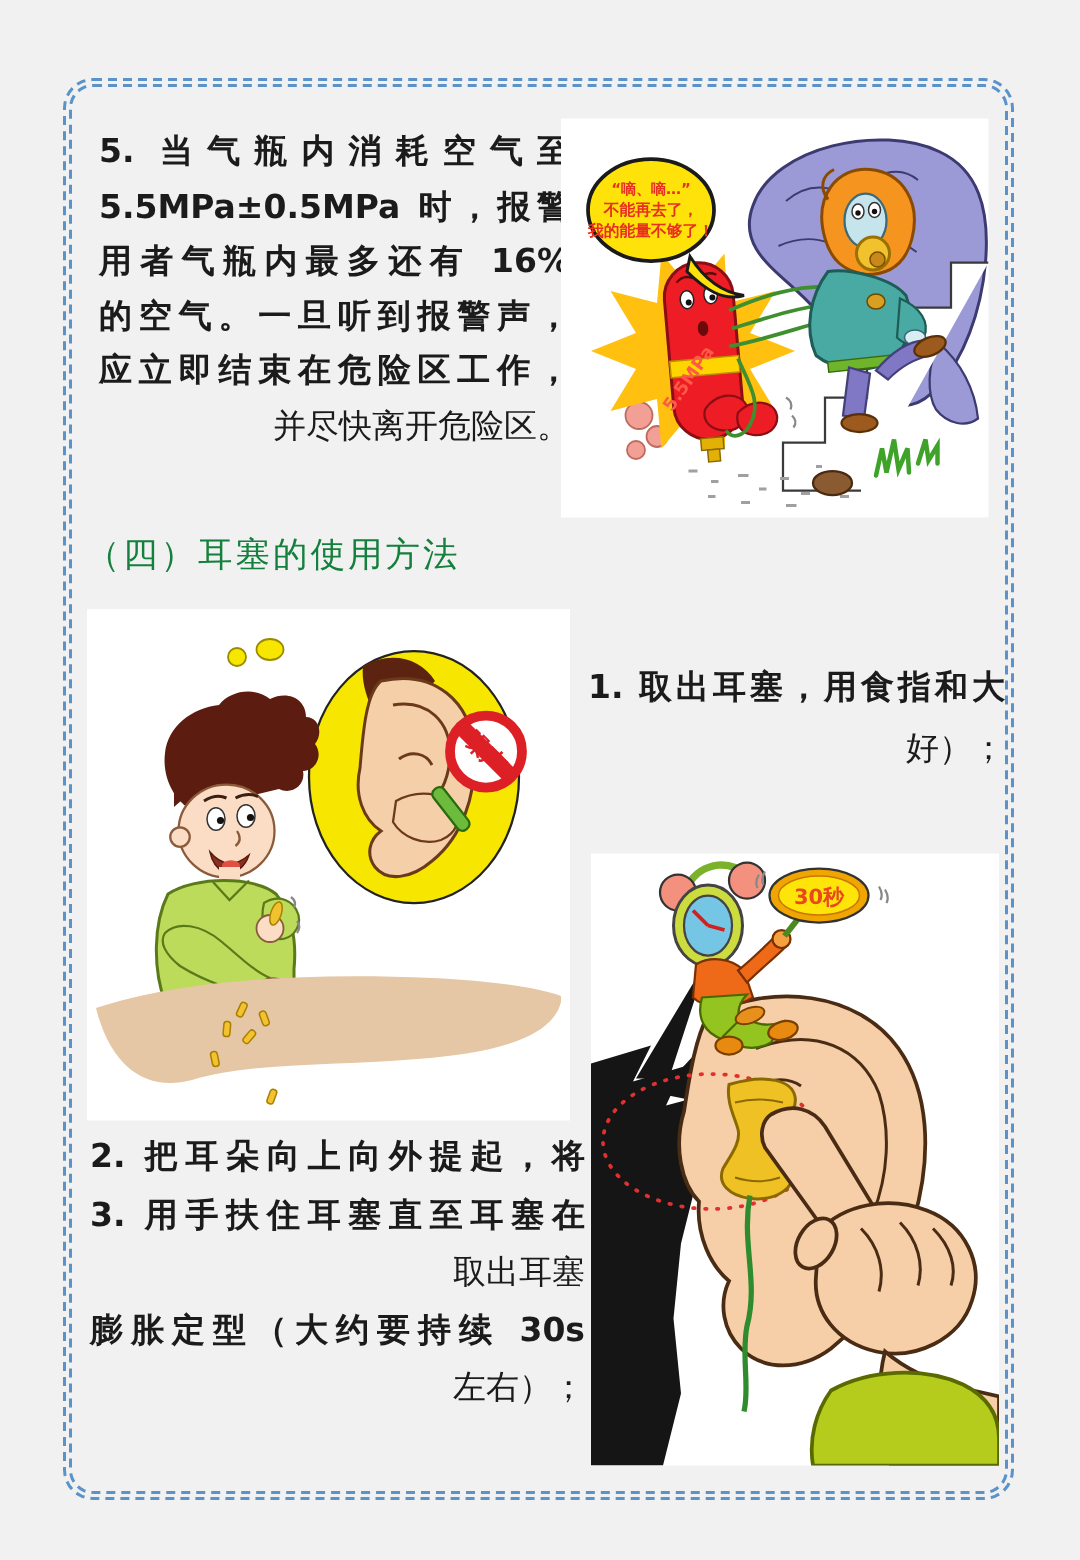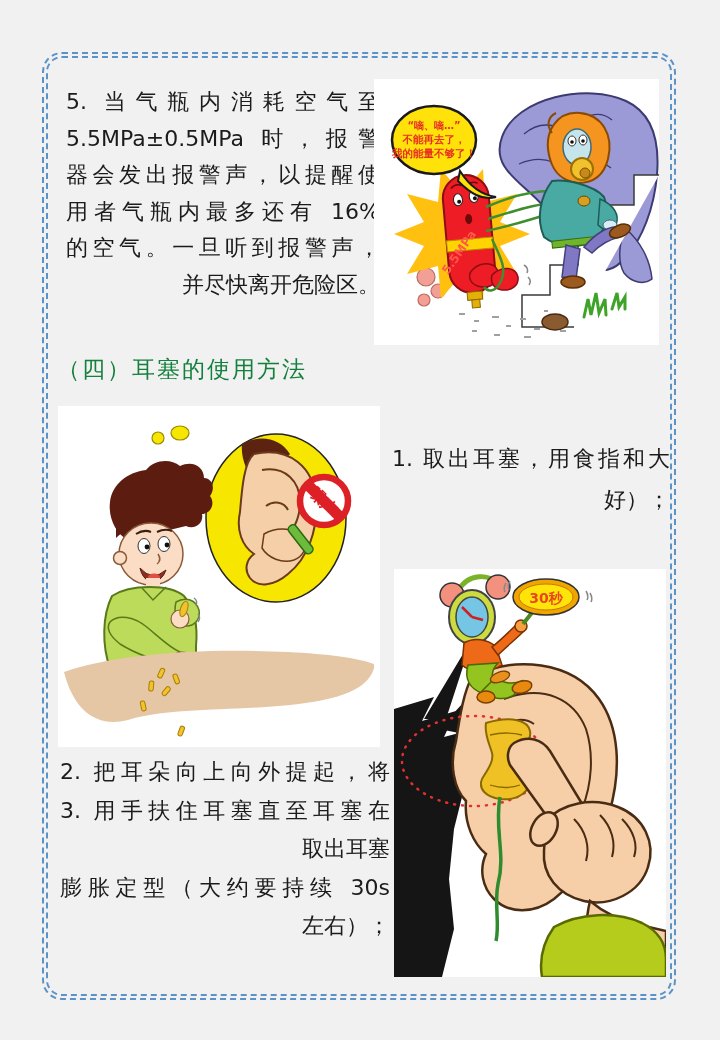--- a/index.html
+++ b/index.html
@@ -3,21 +3,21 @@
 <meta charset="utf-8">
 <style>
   html,body{margin:0;padding:0;}
   .canvas{position:relative;width:720px;height:1040px;background:#f1f1f2;
           font-family:"DejaVu Sans","Liberation Sans",sans-serif;overflow:hidden;}
   .frame{position:absolute;left:46px;top:56px;width:622px;height:936px;
          border:2px dashed #5b93c8;outline:2px dashed #5b93c8;outline-offset:2px;
          border-radius:16px;pointer-events:none;}
   .tblock{position:absolute;color:#1b1b1b;font-size:22px;}
   .tblock .ln{white-space:nowrap;text-align:right;}
-  .tblock .ln.j{white-space:normal;text-align:justify;text-align-last:justify;}
+  .tblock .ln.j{white-space:normal;text-align:justify;text-align-last:justify;font-weight:bold;}
   #text1{left:66px;top:84px;width:314px;line-height:36.5px;}
   #text2{left:392px;top:438px;width:278px;line-height:41px;}
   #text3{left:60px;top:753px;width:330px;line-height:38.5px;}
   #heading{position:absolute;left:57px;top:354px;font-size:23px;color:#15803d;
            letter-spacing:2px;}
   .illu{position:absolute;background:#ffffff;}
   .illu svg{display:block;width:100%;height:100%;}
   #illu1{left:374px;top:79px;width:285px;height:266px;}
   #illu2{left:58px;top:406px;width:322px;height:341px;}
   #illu3{left:394px;top:569px;width:272px;height:408px;}
@@ -26,23 +26,23 @@
 </head>
 <body>
 
 <div class="canvas">
 
   <div class="frame"></div>
 
   <div class="tblock" id="text1">
     <div class="ln j">5. 当气瓶内消耗空气至</div>
     <div class="ln j">5.5MPa±0.5MPa 时，报警</div>
-    <div class="ln j">器会发出报警声，以提醒使</div>
     <div class="ln j">用者气瓶内最多还有 16%</div>
     <div class="ln j">的空气。一旦听到报警声，</div>
+    <div class="ln j">应立即结束在危险区工作，</div>
     <div class="ln">并尽快离开危险区。</div>
   </div>
 
   <div class="illu" id="illu1">
     <svg viewBox="0 0 285 266">
 
       <g>
         <path d="M128,58 C142,18 214,4 252,22 C278,34 286,60 283,96 C280,130 268,160 252,178 C240,192 226,196 218,184 C204,166 188,150 170,128 C150,104 116,90 128,58 Z" fill="#9b99d6" stroke="#3c3a70" stroke-width="2"></path>
         <path d="M252,150 C266,162 276,180 278,200 C270,206 258,204 250,194 C244,184 244,164 252,150 Z" fill="#9b99d6" stroke="#3c3a70" stroke-width="1.5"></path>
         <path d="M150,55 q14,-12 30,-8 q12,-14 30,-8 q16,-8 28,2 M145,85 q18,-8 34,-2 q16,-8 32,0 q14,-4 26,6 M168,120 q16,-8 30,0 q14,-6 28,4" fill="none" stroke="#3c3a70" stroke-width="1.3"></path>

